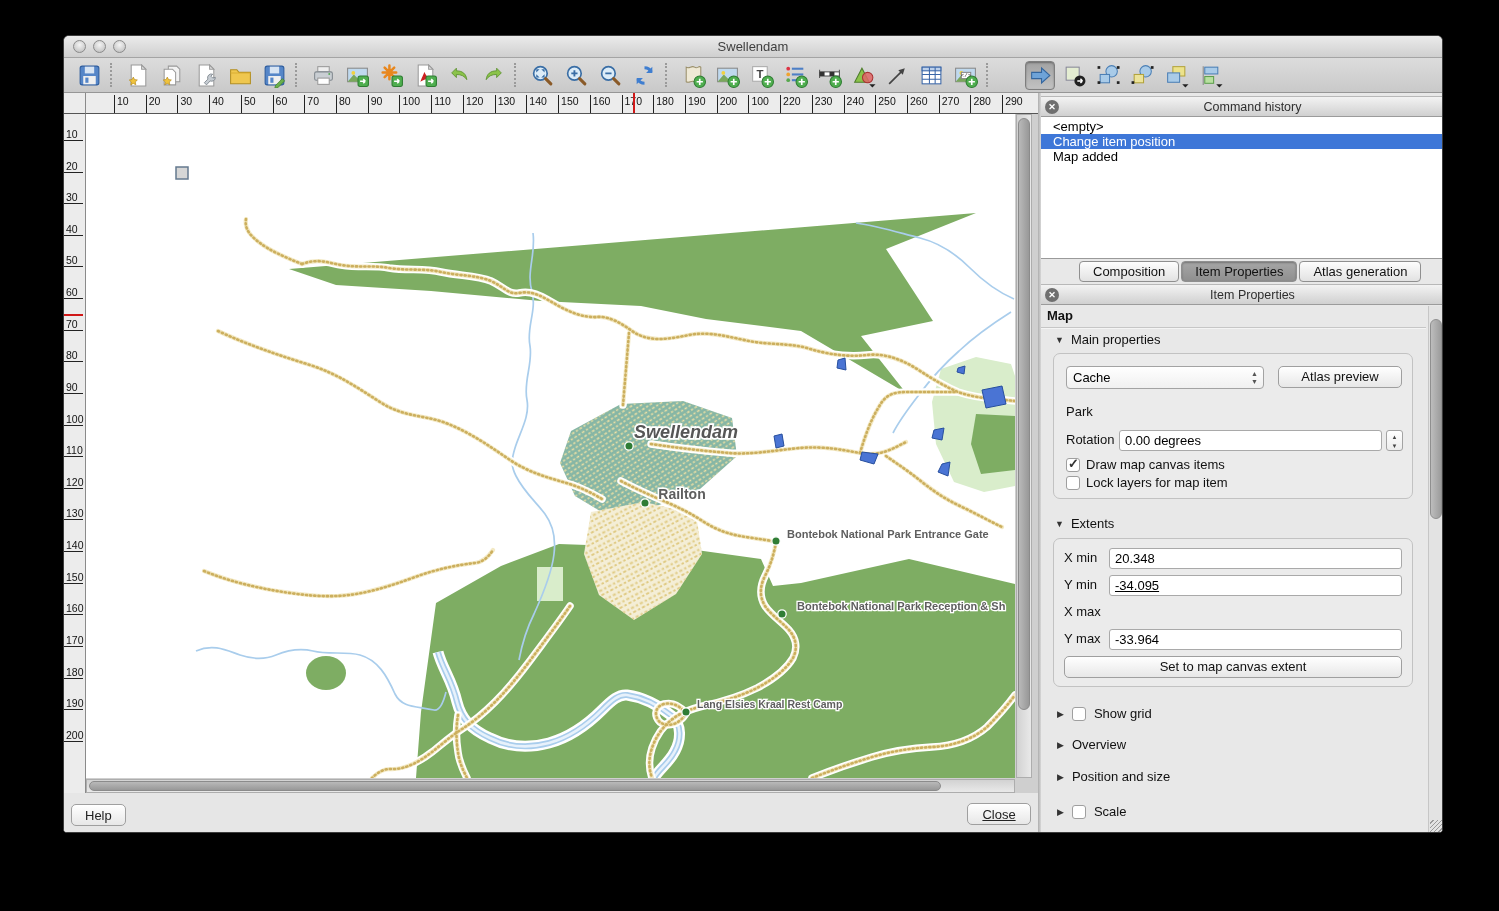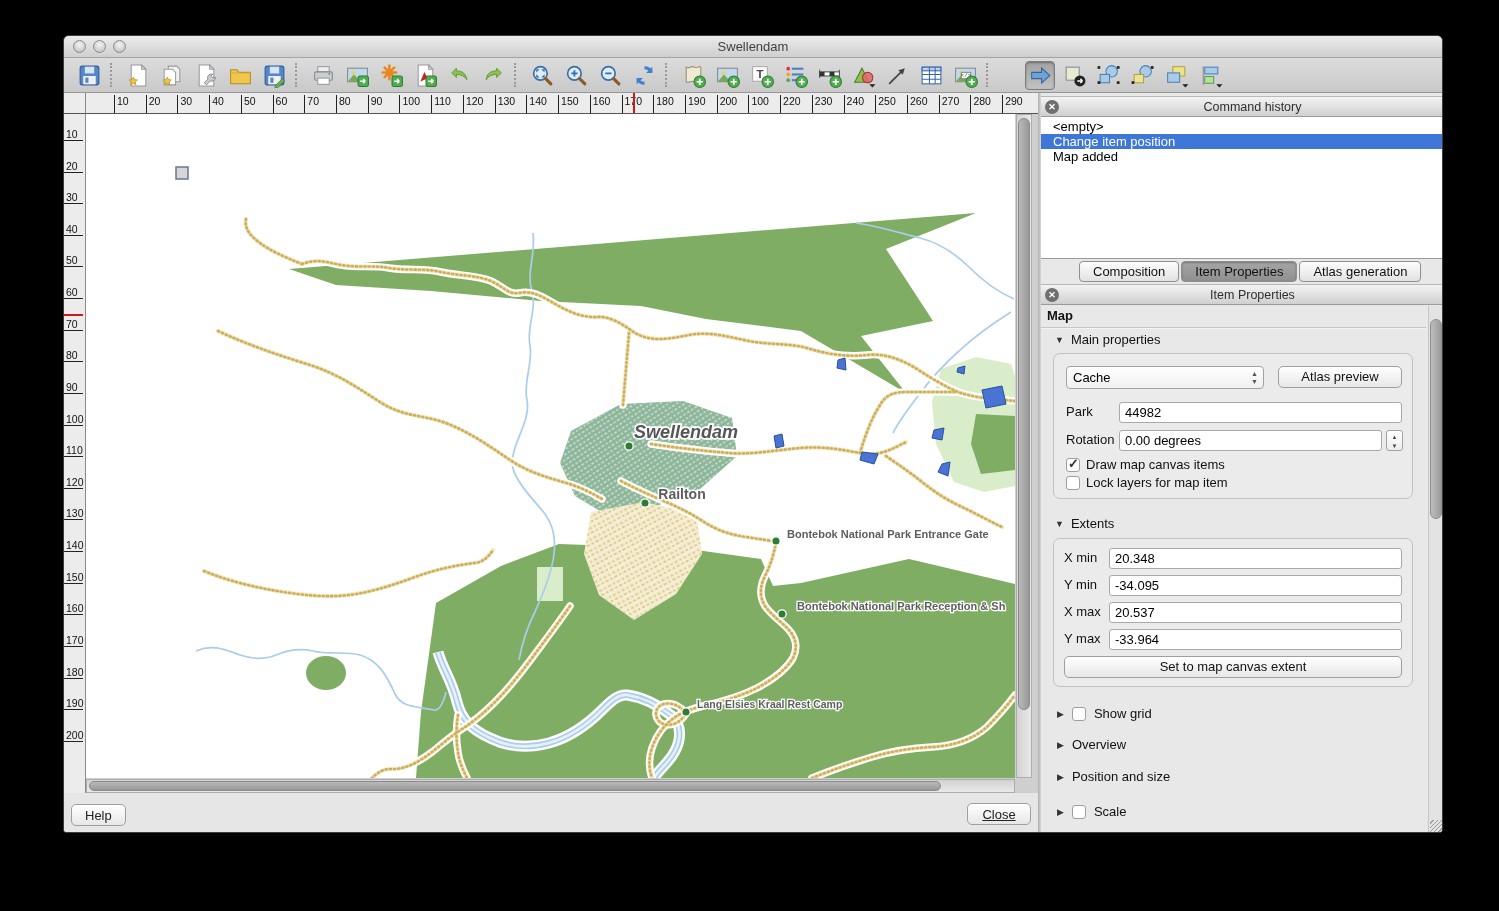--- a/index.html
+++ b/index.html
@@ -652,21 +652,20 @@
           <span class="tri">▼</span>
           <span>Main properties</span>
         </div>
         <div class="gbox" style="top:47px;height:146px;">
           <div class="combo" style="left:12px;top:12px;width:198px;">
             <span>Cache</span>
             <span class="arrows">▲<br>▼</span>
           </div>
           <span class="wide-btn" style="left:224px;top:12px;width:124px;">Atlas preview</span>
           <span class="fieldlab" style="left:12px;top:50px;">Park</span>
-          <div class="tfield" style="left:65px;top:48px;right:10px;">44982</div>
           <span class="fieldlab" style="left:12px;top:78px;">Rotation</span>
           <div class="tfield" style="left:65px;top:76px;right:30px;">0.00 degrees</div>
           <div class="spinner" style="right:9px;top:76px;">▲<br>▼</div>
           <div class="checkrow" style="left:12px;top:103px;">
             <span class="cbox checked" id="cb-draw"></span>
             <span>Draw map canvas items</span>
           </div>
           <div class="checkrow" style="left:12px;top:121px;">
             <span class="cbox" id="cb-lock"></span>
             <span>Lock layers for map item</span>
@@ -675,23 +674,22 @@
 
         <div class="sec-h" style="top:210px;">
           <span class="tri">▼</span>
           <span>Extents</span>
         </div>
         <div class="gbox" style="top:232px;height:149px;" id="extents-box">
           <span class="wide-btn" style="left:10px;right:10px;top:117px;">Set to map canvas extent</span>
         <span class="fieldlab" style="left: 10px; top: 11px;">X min</span>
             <div class="tfield" style="left: 55px; right: 10px; top: 9px;">20.348</div>
             <span class="fieldlab" style="left: 10px; top: 38px;">Y min</span>
-            <div class="tfield" style="left: 55px; right: 10px; top: 36px;">-34.095</div>
+            <div class="tfield" style="left: 55px; right: 10px; top: 36px; text-decoration: underline;">-34.095</div>
             <span class="fieldlab" style="left: 10px; top: 65px;">X max</span>
-            <div class="tfield" style="left: 55px; right: 10px; top: 63px;">20.537</div>
             <span class="fieldlab" style="left: 10px; top: 92px;">Y max</span>
             <div class="tfield" style="left: 55px; right: 10px; top: 90px;">-33.964</div>
           </div>
 
         <div id="collapsed-secs">
             <div class="collapsed-row" style="top: 400px;">
               <span class="tri">▶</span>
               <span class="cbox"></span>
               <span>Show grid</span>
             </div>

